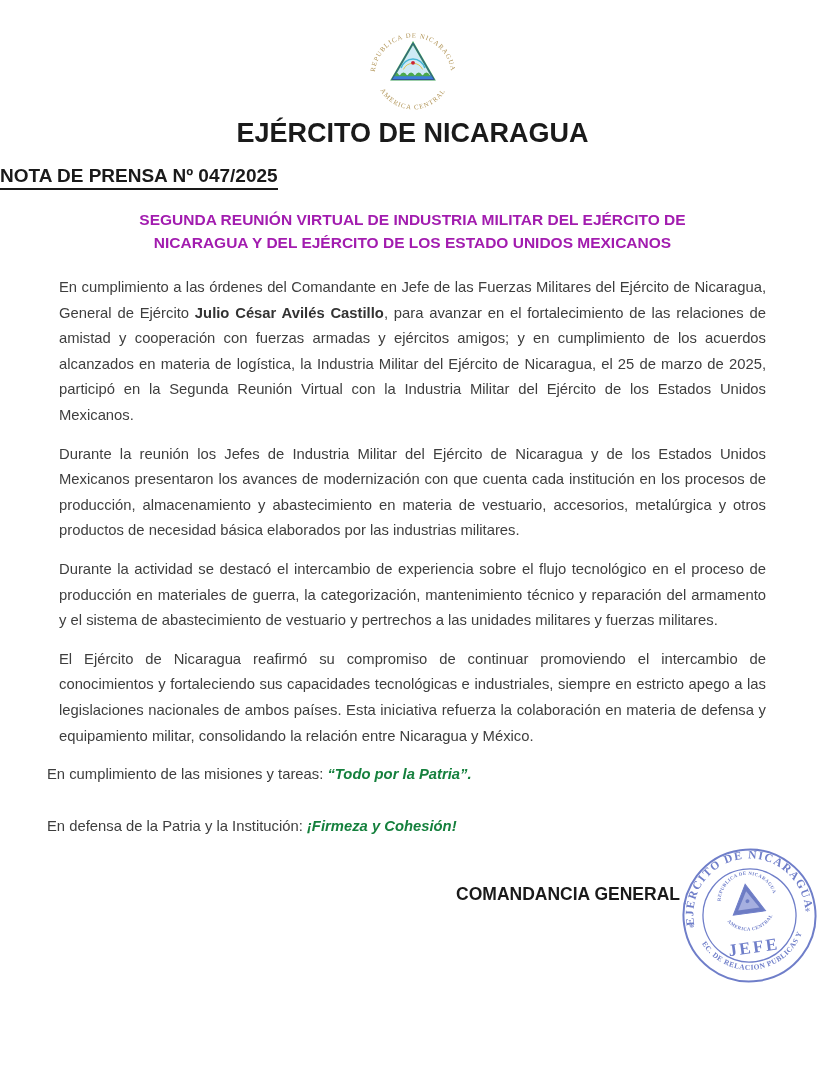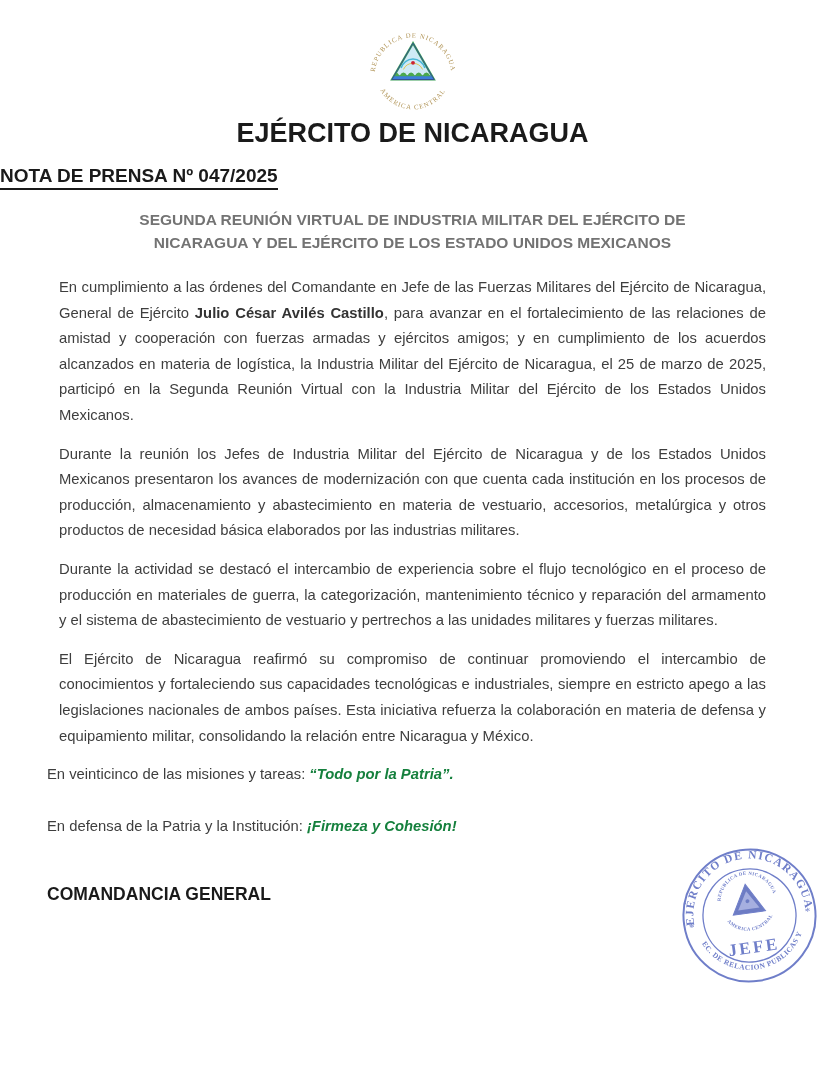--- a/index.html
+++ b/index.html
@@ -34,41 +34,41 @@
     border-bottom:2px solid #1a1a1a;
     padding-bottom:1px;
   }
   .subtitle{
     margin:18px auto 0;
     max-width:628px;
     text-align:center;
     font-size:15.5px;
     line-height:23px;
     font-weight:700;
-    color:#737373;
+    color:#a21caf;
   }
   
   .body-text{margin:21px 47px 0;}
   .body-text p{
     margin:0 12px 13px;
     text-align:justify;
     font-size:14.8px;
     line-height:25.6px;
     color:#3e3e3e;
   }
   .body-text p b{color:#333333;}
   .bi{font-weight:700;font-style:italic;color:#15803d;}
   p.line-motto{margin:5px 0 0;}
   p.line-defense{margin:26px 0 13px;}
   p.line-dateline{margin:17px 0 0;}
   
   .doc-footer{
     margin:45px 0 0 47px;
     width:633px;
-    text-align:left;
+    text-align:right;
     font-size:17.5px;
     line-height:21.5px;
     font-weight:700;
     color:#1a1a1a;
   }
   
   .stamp{
     position:absolute;
     top:843px;
     right:3px;
@@ -119,21 +119,21 @@
 
   <div class="body-text">
     <p><span>En cumplimiento a las órdenes del Comandante en Jefe de las Fuerzas Militares del Ejército de Nicaragua, General de Ejército </span><b>Julio César Avilés Castillo</b><span>, para avanzar en el fortalecimiento de las relaciones de amistad y cooperación con fuerzas armadas y ejércitos amigos; y en cumplimiento de los acuerdos alcanzados en materia de logística, la Industria Militar del Ejército de Nicaragua, el 25 de marzo de 2025, participó en la Segunda Reunión Virtual con la Industria Militar del Ejército de los Estados Unidos Mexicanos.</span></p>
 
     <p>Durante la reunión los Jefes de Industria Militar del Ejército de Nicaragua y de los Estados Unidos Mexicanos presentaron los avances de modernización con que cuenta cada institución en los procesos de producción, almacenamiento y abastecimiento en materia de vestuario, accesorios, metalúrgica y otros productos de necesidad básica elaborados por las industrias militares.</p>
 
     <p>Durante la actividad se destacó el intercambio de experiencia sobre el flujo tecnológico en el proceso de producción en materiales de guerra, la categorización, mantenimiento técnico y reparación del armamento y el sistema de abastecimiento de vestuario y pertrechos a las unidades militares y fuerzas militares.</p>
 
     <p>El Ejército de Nicaragua reafirmó su compromiso de continuar promoviendo el intercambio de conocimientos y fortaleciendo sus capacidades tecnológicas e industriales, siempre en estricto apego a las legislaciones nacionales de ambos países. Esta iniciativa refuerza la colaboración en materia de defensa y equipamiento militar, consolidando la relación entre Nicaragua y México.</p>
 
-    <p class="line-motto"><span>En veinticinco de las misiones y tareas: </span><span class="bi">“Todo por la Patria”.</span></p>
+    <p class="line-motto"><span>En cumplimiento de las misiones y tareas: </span><span class="bi">“Todo por la Patria”.</span></p>
 
     <p class="line-defense"><span>En defensa de la Patria y la Institución: </span><span class="bi">¡Firmeza y Cohesión!</span></p>
 
   </div>
 
   <div class="doc-footer">
     <div>COMANDANCIA GENERAL</div>
   </div>
 
   <svg class="stamp" viewBox="0 0 145 145" aria-hidden="true">

